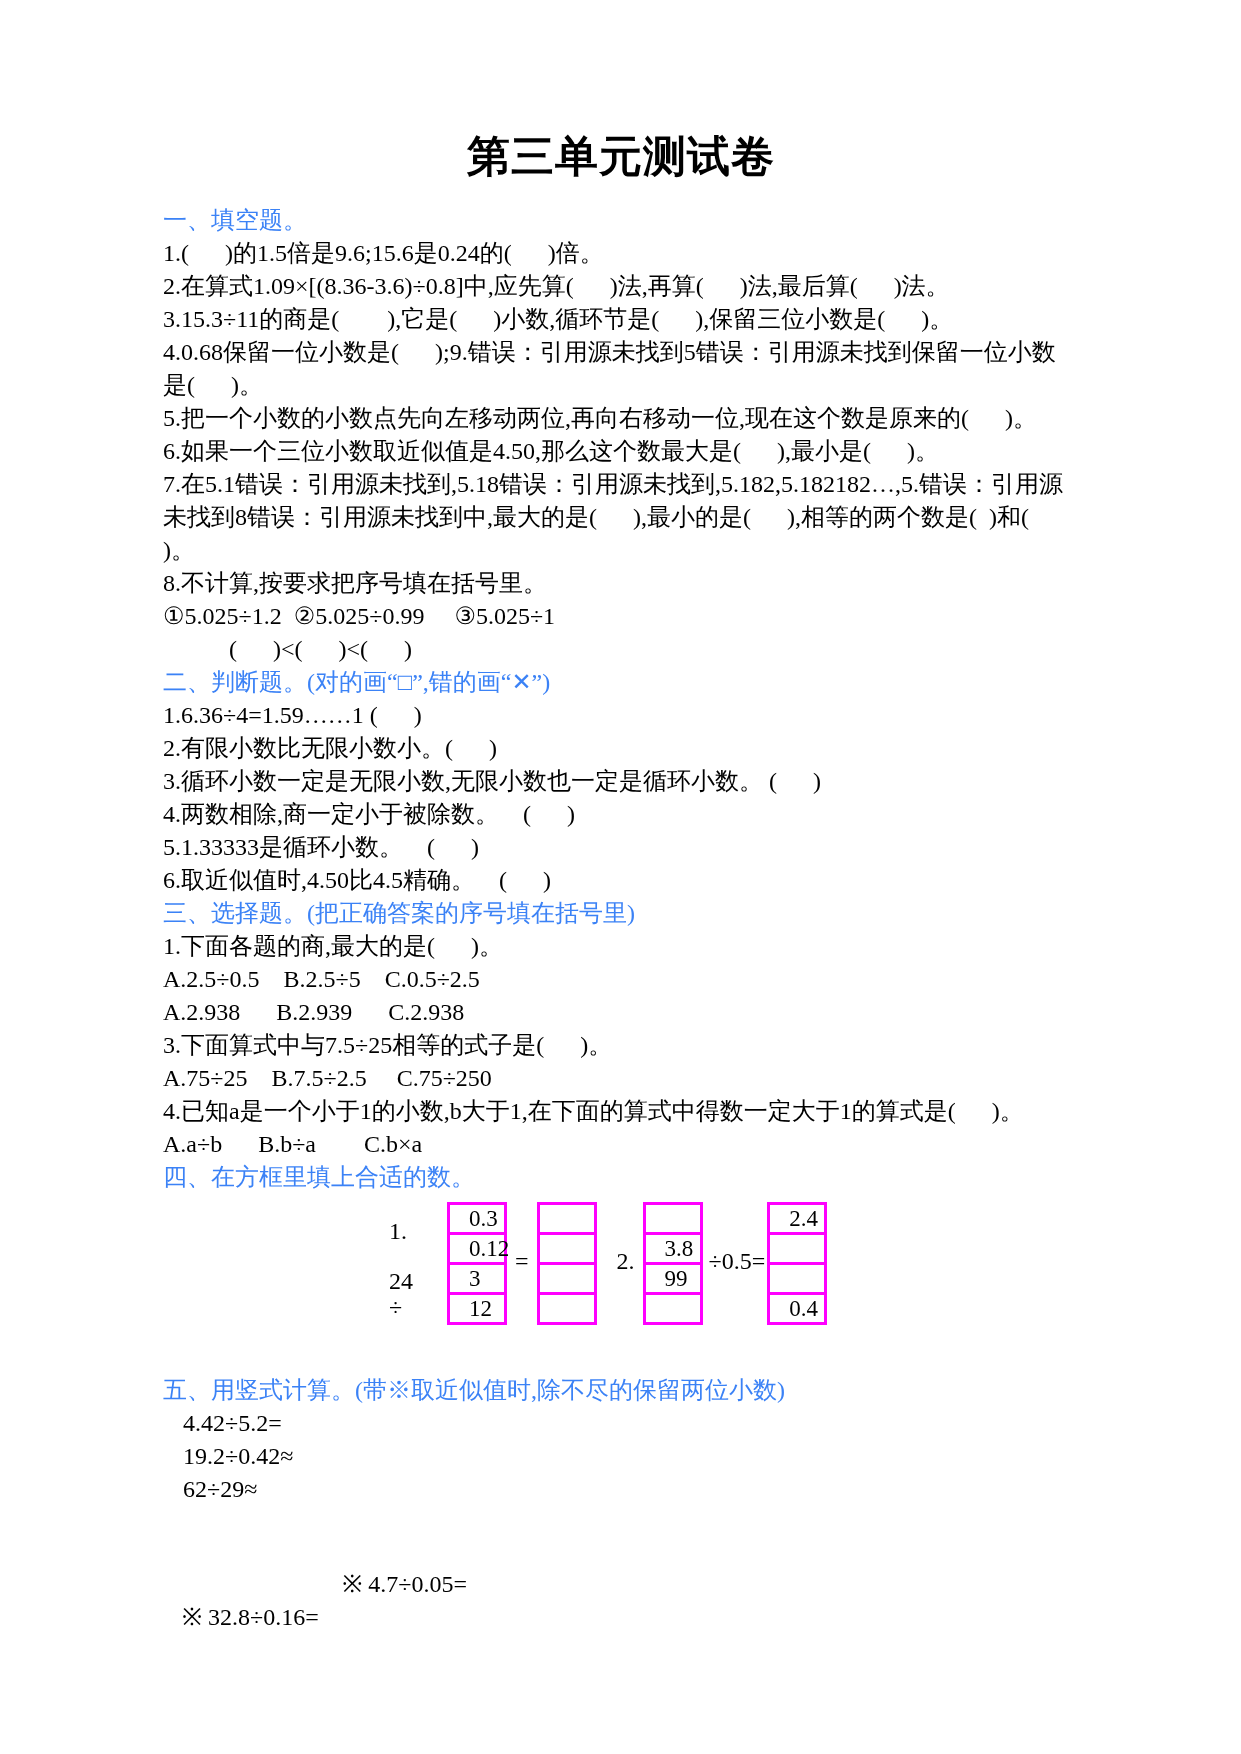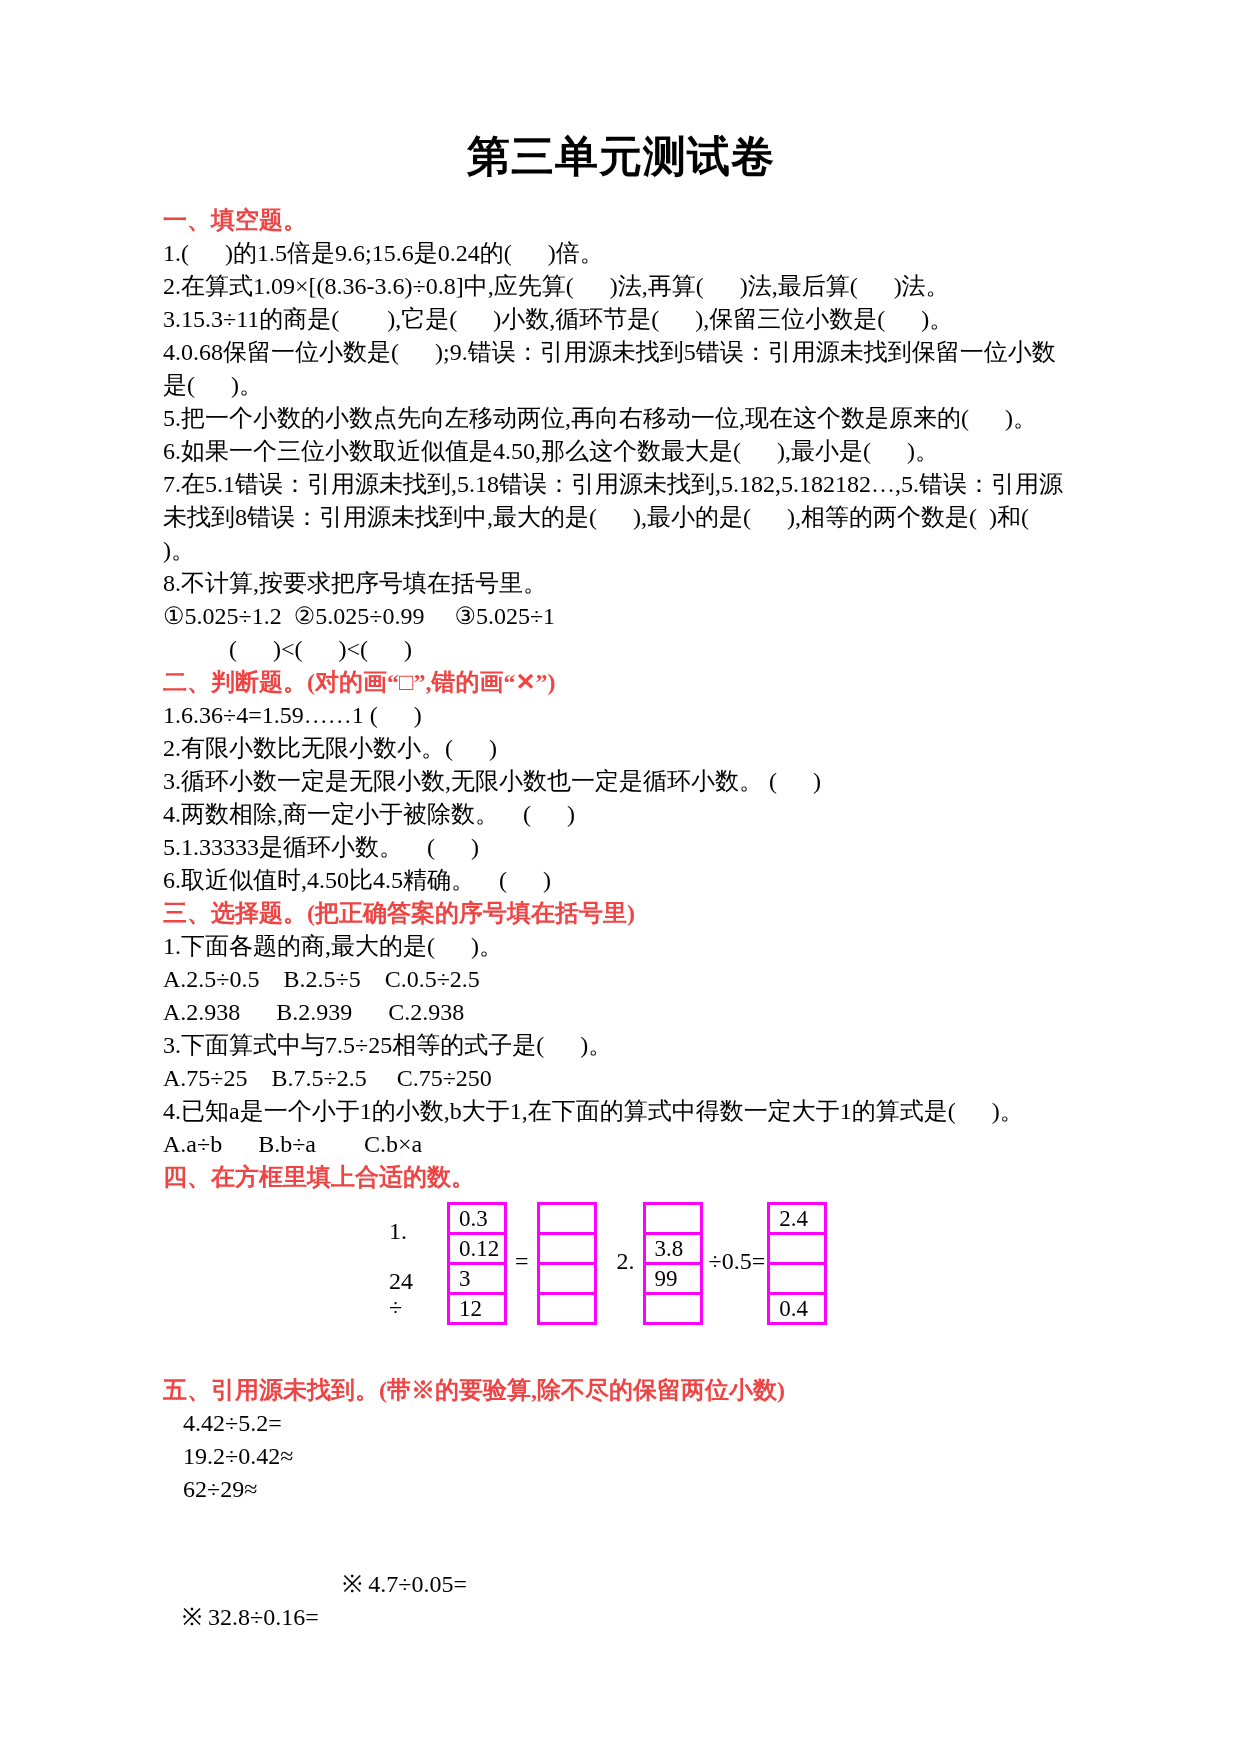--- a/index.html
+++ b/index.html
@@ -18,21 +18,21 @@
     font-size:43px;
     font-weight:bold;
     line-height:62px;
     letter-spacing:1px;
   }
   .line{
     font-size:24px;
     line-height:33px;
     white-space:pre-wrap;
   }
-  .heading{color:#ef4444;font-weight:bold;}
+  .heading{color:#3b82f6;}
   .indent{padding-left:66px;}
   
   .diagram{
     display:flex;
     align-items:flex-start;
     margin:8px 0 0 226px;
     height:132px;
   }
   .dg-labels{
     display:flex;flex-direction:column;
@@ -44,21 +44,21 @@
   .dg-ldiv{margin-top:0;}
   .boxcol{
     border:3px solid #ff00ff;
     width:54px;
     background:#fff;
   }
   .boxcol .cell{
     height:27px;
     border-top:3px solid #ff00ff;
     display:flex;align-items:center;
-    padding-left:9px;
+    padding-left:19px;
     font-size:23px;
   }
   .boxcol .cell:first-child{border-top:none;}
   .dg-op{
     font-size:24px;
     margin-top:46px;
   }
   .dg-eq{margin-left:8px;margin-right:8px;}
   .dg-p2label{margin-left:20px;margin-right:8px;}
   .dg-div05{margin-left:6px;margin-right:2px;}
@@ -160,21 +160,21 @@
           <div class="cell">2.4</div>
           <div class="cell"></div>
           <div class="cell"></div>
           <div class="cell">0.4</div>
         </div>
 
       </div>
     </div>
 
     <div style="margin-top:40px;">
-      <div class="line heading">五、引用源未找到。(带※的要验算,除不尽的保留两位小数)</div>
+      <div class="line heading">五、用竖式计算。(带※取近似值时,除不尽的保留两位小数)</div>
       <div class="calc-row first">
         <span class="c1">4.42÷5.2=</span>
         <span class="c2">19.2÷0.42≈</span>
         <span class="c3">62÷29≈</span>
       </div>
       <div class="calc-row check">
         <span class="c1">※ 4.7÷0.05=</span>
         <span class="c2">※ 32.8÷0.16=</span>
       </div>
     </div>

